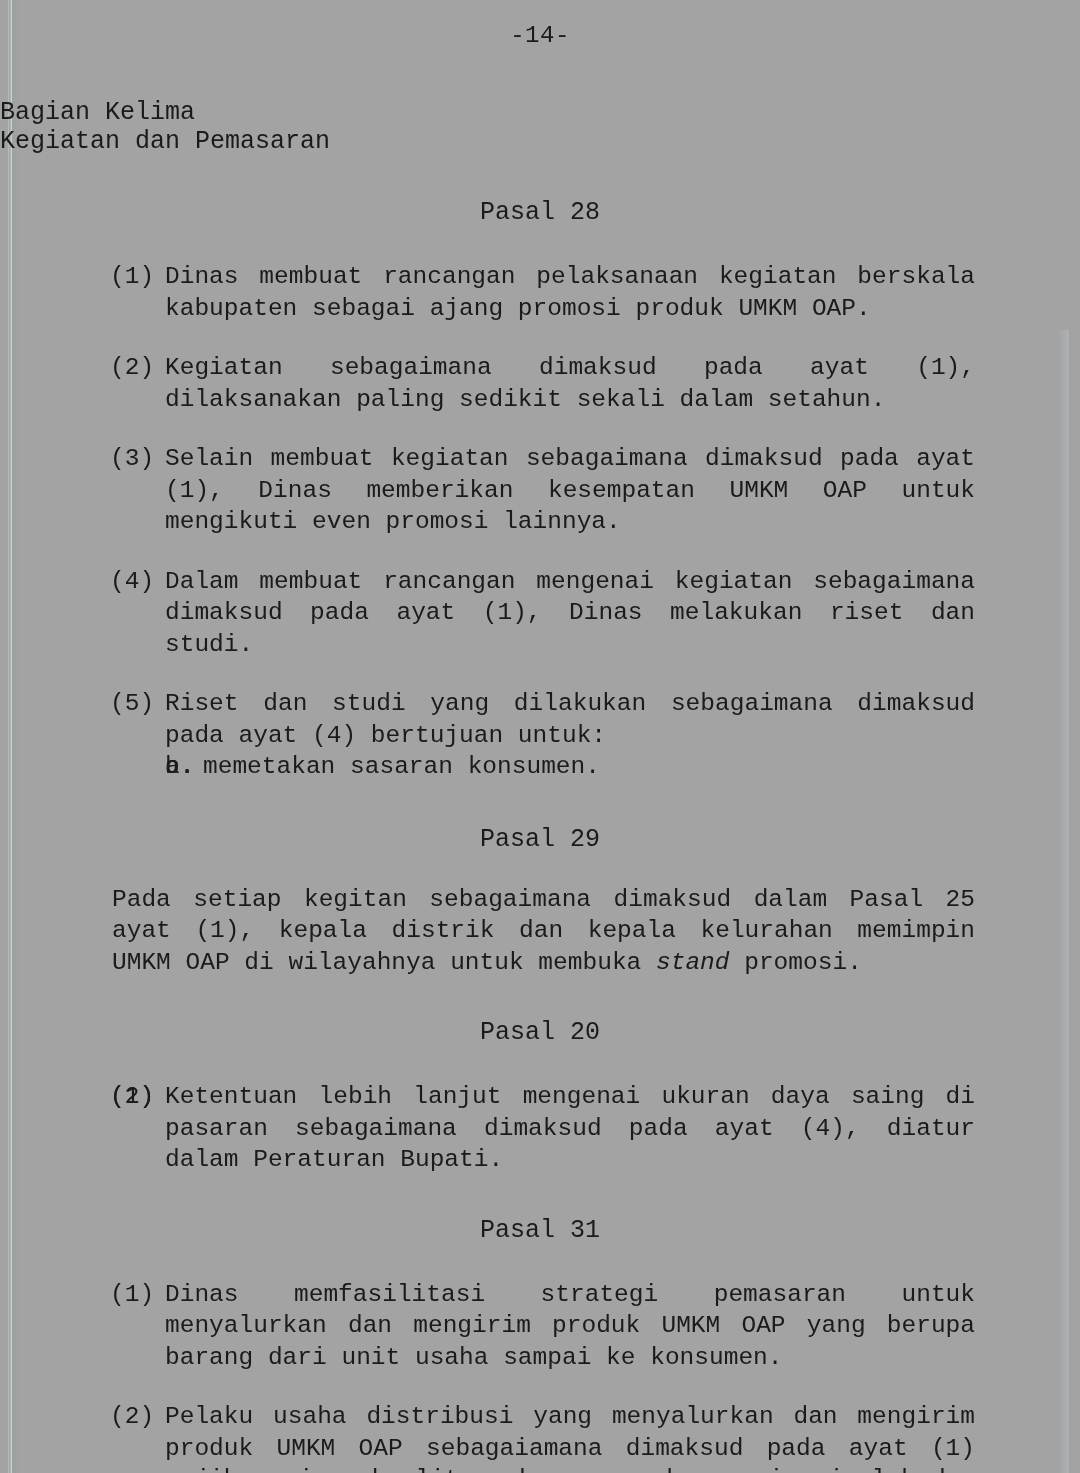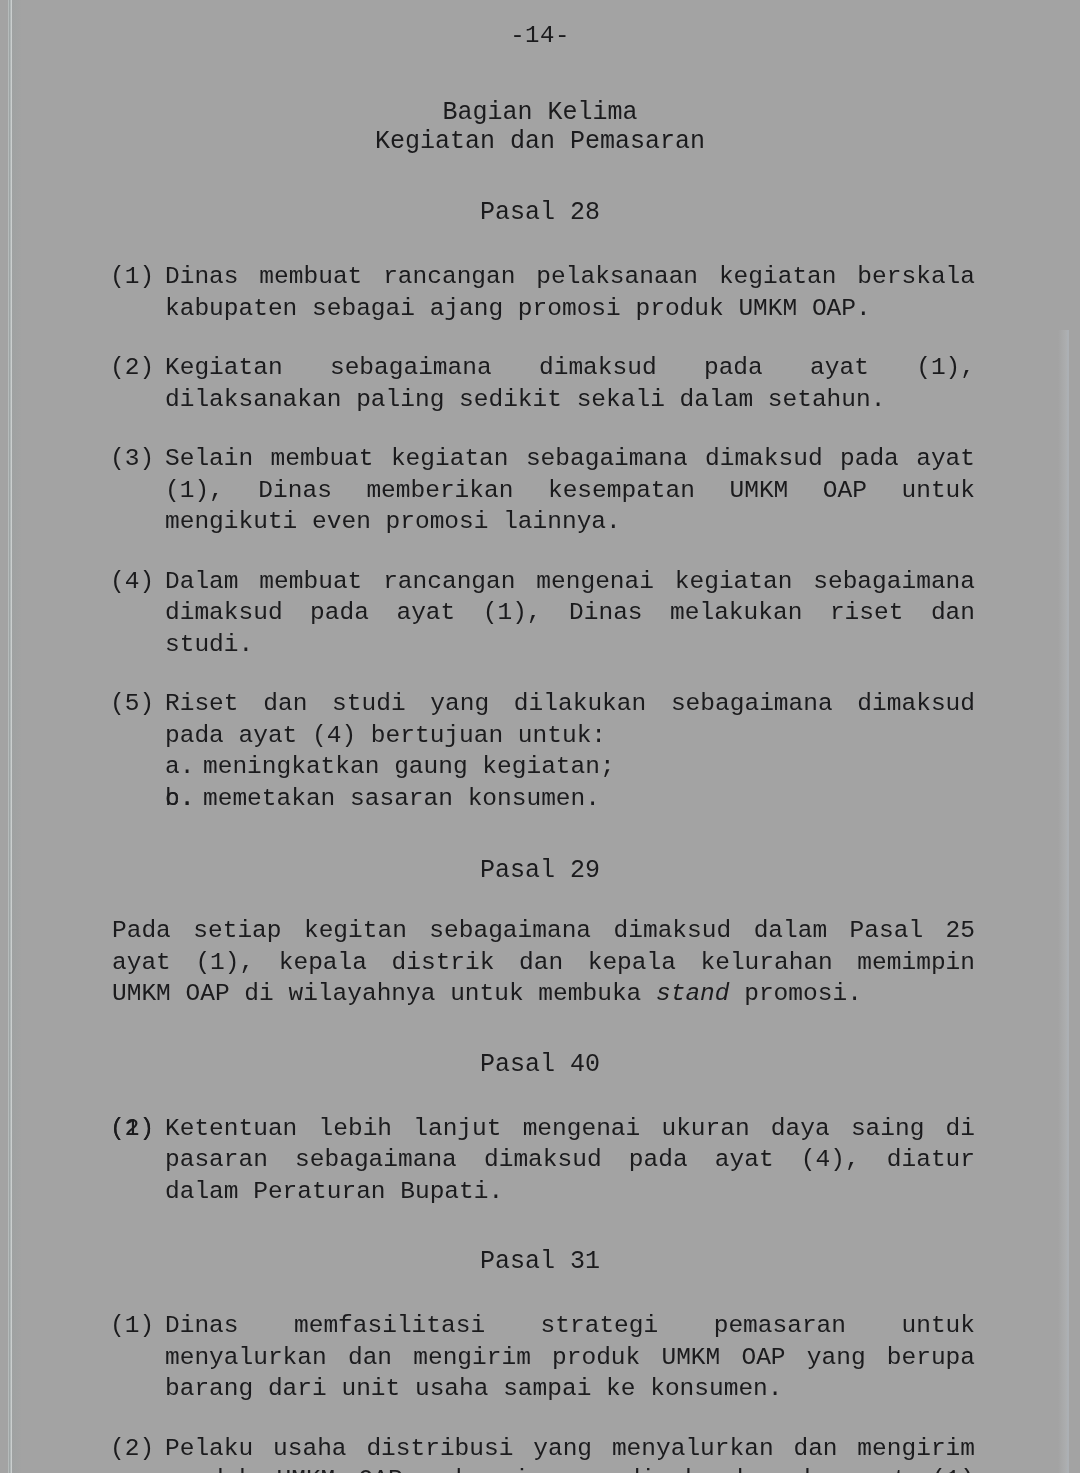--- a/index.html
+++ b/index.html
@@ -60,21 +60,20 @@
   }
 
   .page-number {
     text-align: center;
     font-size: 24px;
     letter-spacing: .5px;
     margin-top: 22px;
   }
 
   .section-heading {
-    text-align: center;
     font-size: 25px;
     line-height: 29px;
   }
   .heading-kelima { margin-top: 49px; }
   .heading-promosi { margin-top: 0px; }
 
   .pasal-heading {
     text-align: center;
     font-size: 25px;
   }
@@ -174,40 +173,39 @@
       <li class="clause clause-gap-top">
         <span class="marker">(4)</span>
         <span>Dalam membuat rancangan mengenai kegiatan sebagaimana dimaksud pada ayat (1), Dinas melakukan riset dan studi.</span>
       </li>
       <li class="clause clause-gap-top">
         <span class="marker">(5)</span>
         <span>Riset dan studi yang dilakukan sebagaimana dimaksud pada ayat (4) bertujuan untuk:</span>
         <ul class="sub-list">
           <li class="sub-item">
             <span class="sub-marker">a.</span>
-            <span>meningkatkan gaung kegiatan;</span>
           </li>
           <li class="sub-item">
             <span class="sub-marker">b.</span>
           </li>
           <li class="sub-item">
             <span class="sub-marker">c.</span>
             <span>memetakan sasaran konsumen.</span>
           </li>
         </ul>
       </li>
     </ul>
 
     <div class="pasal-heading pasal-29">Pasal 29</div>
 
     <p class="body-paragraph">
       <span>Pada setiap kegitan sebagaimana dimaksud dalam Pasal 25 ayat (1), kepala distrik dan kepala kelurahan memimpin UMKM OAP di wilayahnya untuk membuka </span><span class="italic">stand</span><span> promosi.</span>
     </p>
 
-    <div class="pasal-heading pasal-30">Pasal 40</div>
+    <div class="pasal-heading pasal-30">Pasal 20</div>
 
     <ul class="clause-list">
       <li class="clause clause-gap-first">
         <span class="marker">(1)</span>
       </li>
       <li class="clause clause-gap-top">
         <span class="marker">(2)</span>
         <span>Ketentuan lebih lanjut mengenai ukuran daya saing di pasaran sebagaimana dimaksud pada ayat (4), diatur dalam Peraturan Bupati.</span>
       </li>
     </ul>

